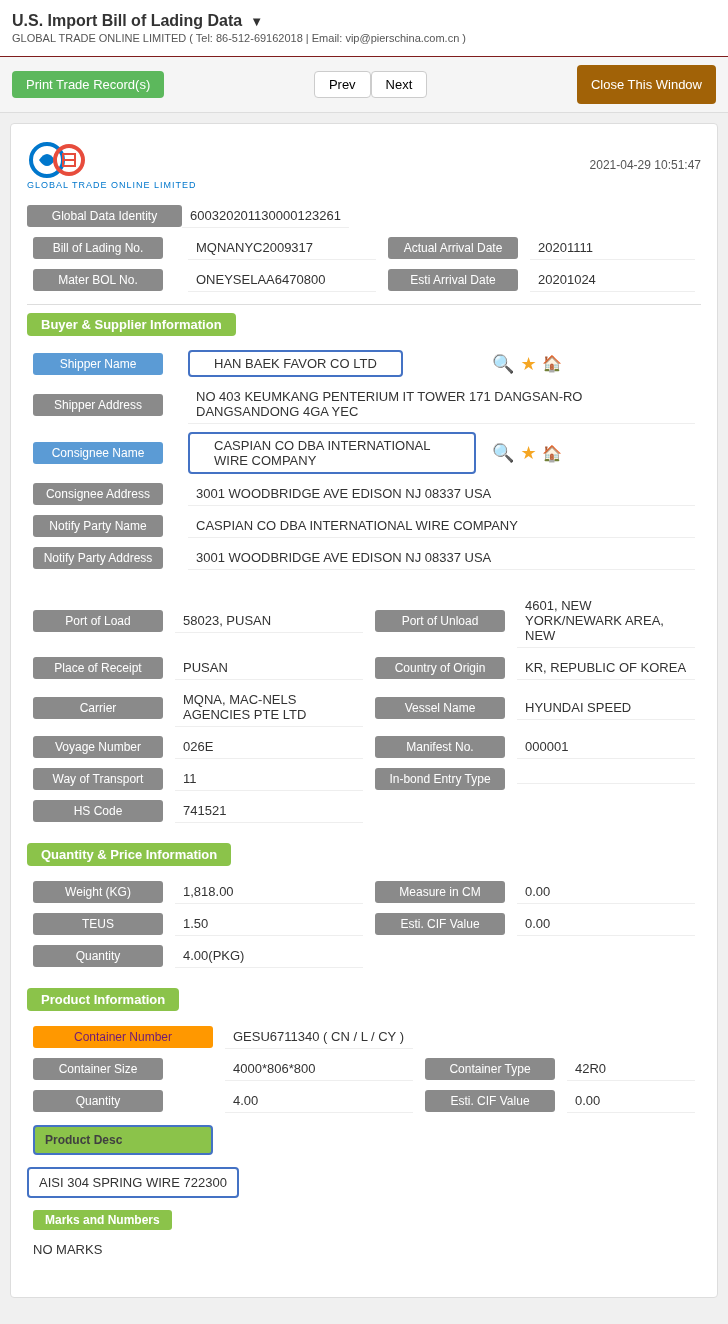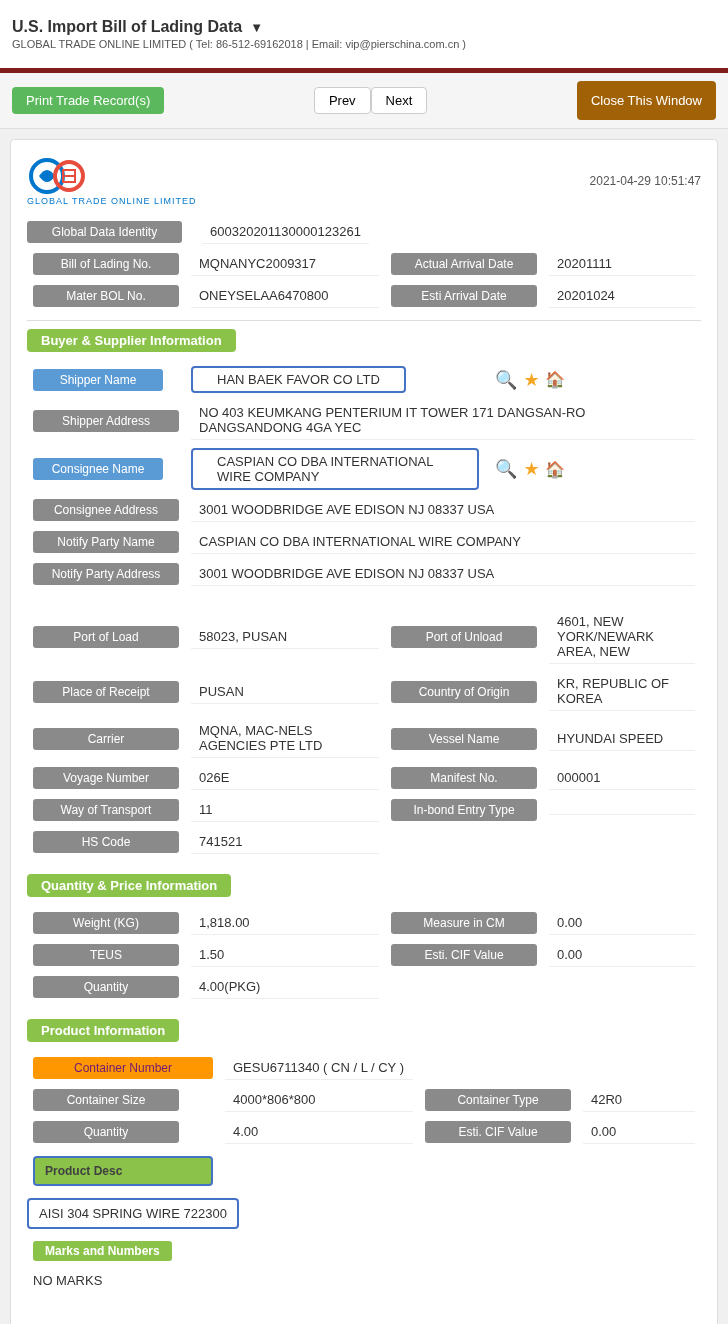--- a/index.html
+++ b/index.html
@@ -1,45 +1,45 @@
 <!DOCTYPE html>
 <html><head>
   <meta charset="utf-8">
   <style>
     * { box-sizing: border-box; margin: 0; padding: 0; }
     body { font-family: Arial, sans-serif; font-size: 13px; background: #f0f0f0; color: #333; width: 728px; }
-    .header-bar { background: #fff; padding: 18px 12px; border-bottom: 5px solid #7f1d1d; }
+    .header-bar { background: #fff; padding: 12px 12px; border-bottom: 1px solid #7f1d1d; }
     .title-row { display: flex; align-items: center; gap: 8px; }
     .title-row h1 { font-size: 16px; font-weight: bold; color: #333; }
     .subtitle { font-size: 11px; color: #555; margin-top: 2px; }
     .toolbar { background: #f5f5f5; padding: 8px 12px; display: flex; align-items: center; gap: 8px; border-bottom: 1px solid #ddd; }
     .btn-print { background: #5cb85c; color: white; border: none; padding: 6px 14px; border-radius: 4px; cursor: pointer; font-size: 13px; }
     .btn-nav { background: #fff; border: 1px solid #ccc; padding: 5px 14px; border-radius: 4px; cursor: pointer; font-size: 13px; }
     .btn-close { background: #a16207; color: white; border: none; padding: 12px 14px; border-radius: 4px; cursor: pointer; font-size: 13px; margin-left: auto; }
     .main-content { background: #fff; margin: 10px; padding: 16px; border: 1px solid #ddd; border-radius: 4px; }
     .logo-date-row { display: flex; justify-content: space-between; align-items: center; margin-bottom: 14px; }
     .logo-box { display: flex; flex-direction: column; align-items: flex-start; }
     .logo-sub { font-size: 9px; color: #0077cc; letter-spacing: 1px; text-transform: uppercase; }
     .datetime { font-size: 12px; color: #555; }
     .section { margin-bottom: 16px; }
     .section-header { display: inline-block; background: #8bc34a; color: white; padding: 4px 14px; border-radius: 4px; font-size: 13px; font-weight: bold; margin-bottom: 10px; }
     .row-table { width: 100%; border-collapse: collapse; margin-bottom: 4px; }
     .row-table td { padding: 4px 6px; }
-    .rl { background: #8a8a8a; color: white; border-radius: 3px; padding: 4px 10px; text-align: center; font-size: 12px; white-space: nowrap; width: 146px; }
+    .rl { background: #8a8a8a; color: white; border-radius: 3px; padding: 4px 10px; text-align: center; font-size: 12px; white-space: nowrap; width: 130px; }
     .rv { padding: 4px 8px; font-size: 13px; border-bottom: 1px solid #eee; }
     .highlighted-label { background: #5b9bd5; color: white; border-radius: 3px; padding: 4px 10px; text-align: center; font-size: 12px; white-space: nowrap; width: 130px; }
     .value-bordered { border: 2px solid #4472c4; border-radius: 4px; padding: 4px 24px; display: inline-block; min-width: 200px; font-size: 13px; }
     .icon-row { display: flex; gap: 6px; align-items: center; padding-left: 4px; }
     .icon-search { font-size: 18px; cursor: pointer; }
     .icon-star { font-size: 18px; color: #f5a623; cursor: pointer; }
     .icon-home { font-size: 16px; color: #5b9bd5; cursor: pointer; }
     .divider { border: none; border-top: 1px solid #ddd; margin: 8px 0; }
     .product-desc-box { border: 2px solid #4472c4; border-radius: 4px; padding: 6px 10px; margin: 4px 0 4px 0; display: inline-block; min-width: 180px; }
     .no-marks { font-size: 13px; color: #333; padding: 4px 0; }
-    .global-data-row { display: flex; align-items: center; gap: 20px; margin-bottom: 4px; }
+    .global-data-row { display: flex; align-items: center; gap: 0; margin-bottom: 4px; }
     .global-data-row .rl { width: 150px; }
   </style>
 </head>
 <body>
 
 <div class="header-bar">
   <div class="title-row">
     <h1>U.S. Import Bill of Lading Data</h1>
     <span>▼</span>
   </div>

